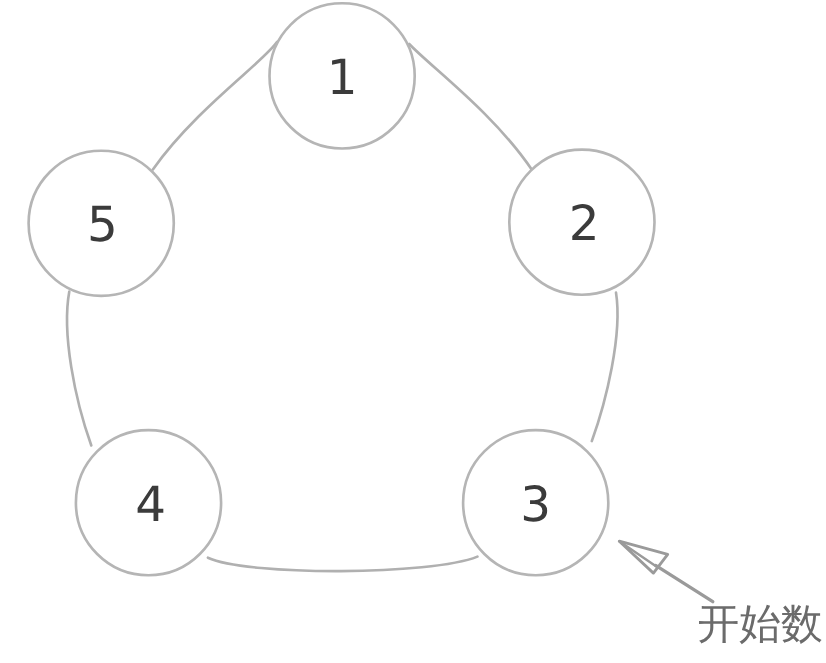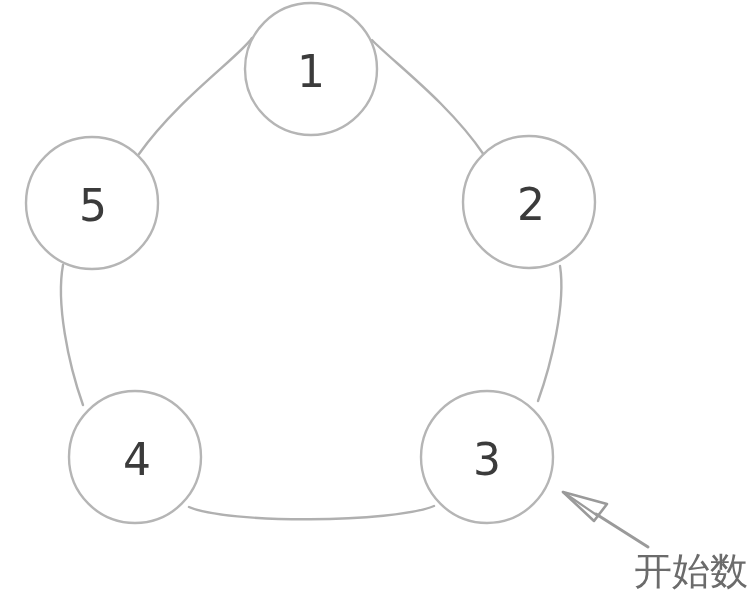--- a/index.html
+++ b/index.html
@@ -33,21 +33,21 @@
     font-weight: 400;
     fill: #3b3b3b;
     text-anchor: middle;
     dominant-baseline: central;
     user-select: none;
   }
   .annotation-text {
     position: absolute;
     left: 634px;
     top: 549px;
-    font-family: Liberation Serif, serif;
+    font-family: Liberation Mono, monospace;
     font-size: 38px;
     line-height: 44px;
     color: #6b6b6b;
     white-space: nowrap;
     letter-spacing: 0px;
   }
 </style>
 </head>
 <body>
 

